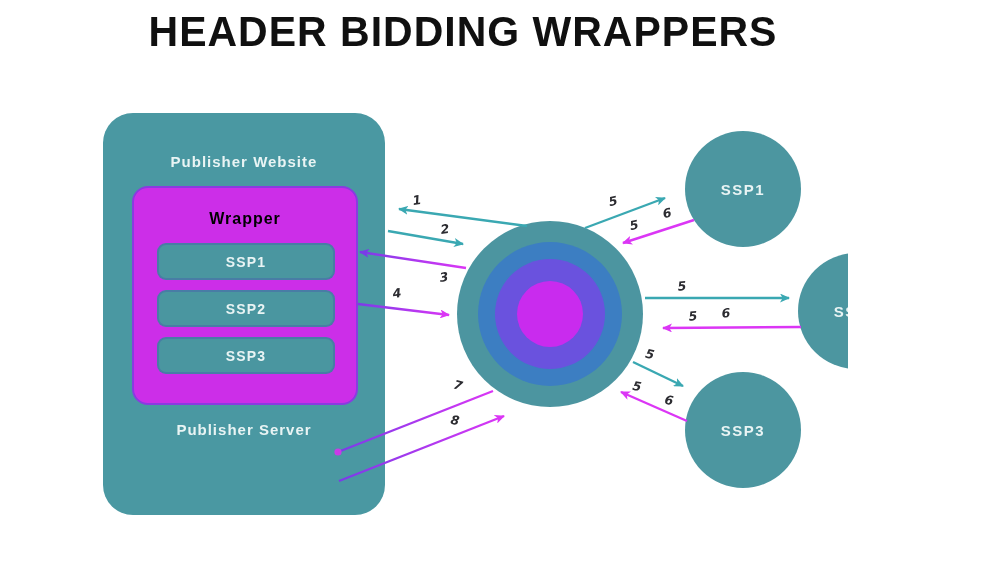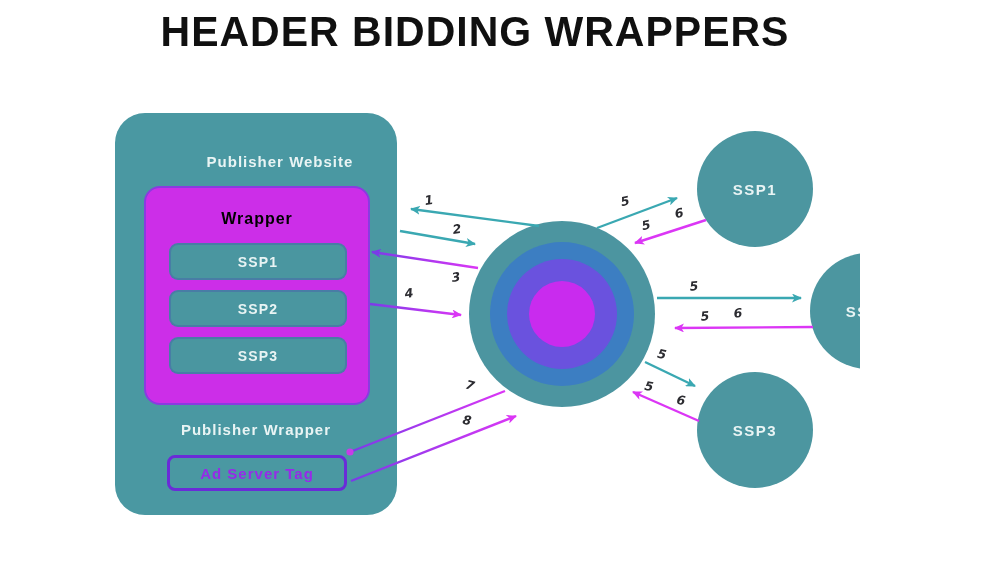--- a/index.html
+++ b/index.html
@@ -1,24 +1,24 @@
 <!DOCTYPE html>
 <html><head>
 <meta charset="utf-8">
 <style>
   html,body{margin:0;padding:0;background:#ffffff;}
   .canvas{position:relative;width:848px;height:576px;background:#ffffff;overflow:hidden;
-          font-family:"Liberation Sans",sans-serif;margin-left:12px;}
+          font-family:"Liberation Sans",sans-serif;}
   .title{position:absolute;top:8px;left:0;right:0;margin:0 0 0 78px;text-align:center;
          font-size:41px;font-weight:800;letter-spacing:1px;transform:scaleY(1.05);
          font-family:"Liberation Sans",sans-serif;}
   .node{position:absolute;box-sizing:border-box;}
   .publisher{left:103px;top:113px;width:282px;height:402px;border-radius:30px;}
   .pub-title{position:absolute;top:40px;left:0;width:100%;text-align:center;
-             font-size:15px;font-weight:bold;letter-spacing:1px;padding-left:24px;}
+             font-size:15px;font-weight:bold;letter-spacing:1px;}
   .wrapper{position:absolute;left:29px;top:73px;width:226px;height:219px;border-radius:16px;
            border:2px solid;box-sizing:border-box;}
   .wrapper-title{position:absolute;top:22px;left:0;width:100%;text-align:center;
                  font-size:16px;font-weight:bold;letter-spacing:1px;}
   .ssp-row{position:absolute;left:23px;width:178px;height:37px;border-radius:9px;border:2px solid;
            box-sizing:border-box;display:flex;align-items:center;justify-content:center;
            font-size:14px;font-weight:bold;letter-spacing:1.2px;}
   .row1{top:55px;} .row2{top:102px;} .row3{top:149px;}
   .pub-content{position:absolute;top:308px;left:0;width:100%;text-align:center;
                font-size:15px;font-weight:bold;letter-spacing:1px;}
@@ -53,24 +53,21 @@
       <div class="ssp-row row1" style="background: rgb(74, 150, 160); border-color: rgba(70, 95, 170, 0.45);">
         <span style="color: rgb(233, 244, 244);">SSP1</span>
       </div>
       <div class="ssp-row row2" style="background: rgb(74, 150, 160); border-color: rgba(70, 95, 170, 0.45);">
         <span style="color: rgb(233, 244, 244);">SSP2</span>
       </div>
       <div class="ssp-row row3" style="background: rgb(74, 150, 160); border-color: rgba(70, 95, 170, 0.45);">
         <span style="color: rgb(233, 244, 244);">SSP3</span>
       </div>
     </div>
-    <div class="pub-content" style="color: rgb(233, 244, 244);">Publisher Wrapper</div>
-    <div class="adtag" style="border-color: rgb(106, 43, 216);">
-      <span style="color: rgb(150, 43, 232);">Ad Server Tag</span>
-    </div>
+    <div class="pub-content" style="color: rgb(233, 244, 244);">Publisher Server</div>
   </div>
 
   <div class="ring ring-outer" style="background: rgb(76, 149, 160);"></div>
   <div class="ring ring-blue" style="background: rgb(60, 126, 194);"></div>
   <div class="ring ring-purple" style="background: rgb(106, 82, 222);"></div>
   <div class="ring ring-core" style="background: rgb(201, 43, 238);"></div>
 
   <div class="ssp-circle ssp-c1" style="background: rgb(76, 150, 160);">
     <span style="color: rgb(233, 244, 244);">SSP1</span>
   </div>

